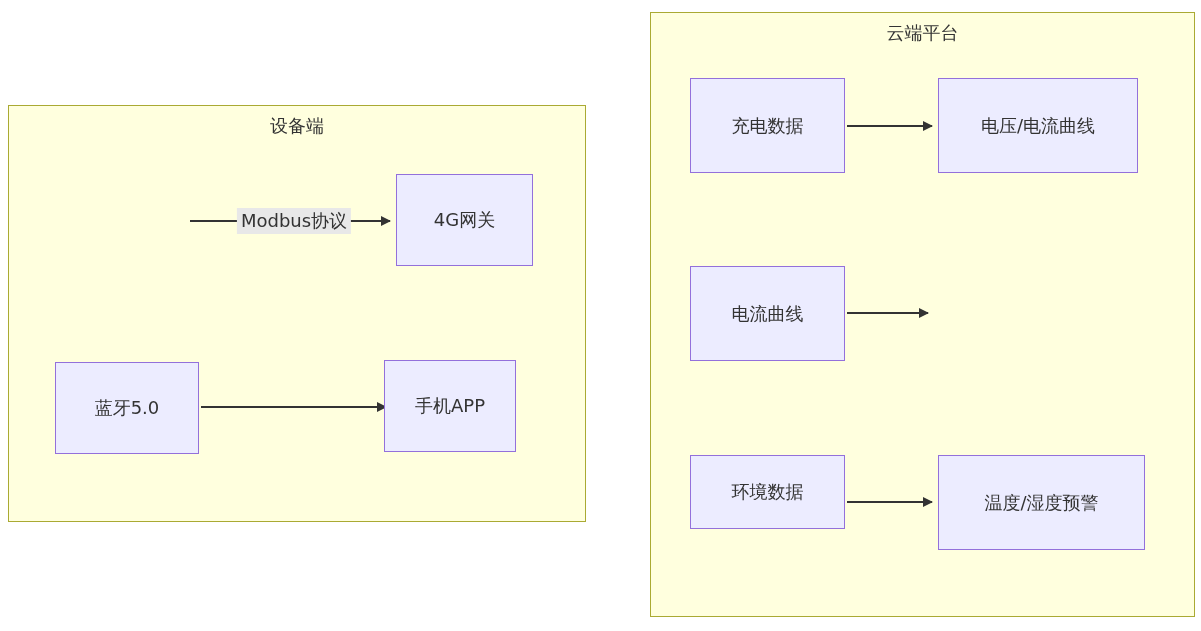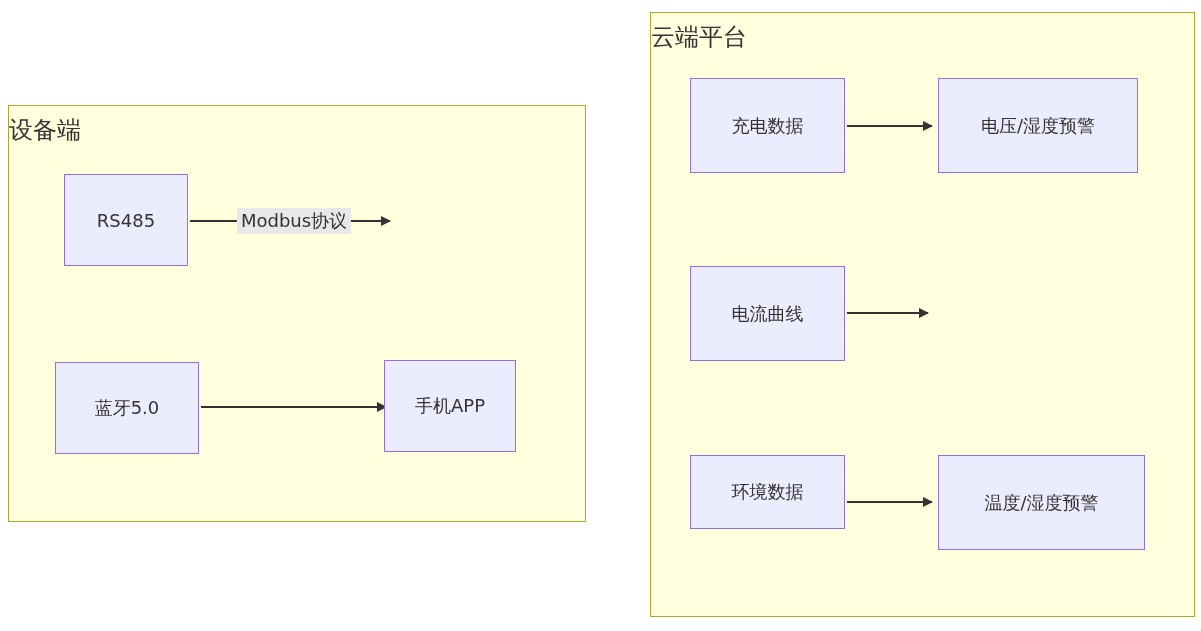--- a/index.html
+++ b/index.html
@@ -19,22 +19,22 @@
     position: absolute;
     background: #ffffde;
     border: 1px solid #aaaa33;
     box-sizing: border-box;
   }
   .cluster-title {
     position: absolute;
     top: 8px;
     left: 0;
     width: 100%;
-    text-align: left;
-    font-size: 24px;
+    text-align: center;
+    font-size: 18px;
     color: #333333;
   }
   .node {
     position: absolute;
     background: #ececff;
     border: 1px solid #9370db;
     box-sizing: border-box;
     display: flex;
     align-items: center;
     justify-content: center;
@@ -79,32 +79,32 @@
         <path d="M0,0 L10,5 L0,10 z" fill="#333333"></path>
       </marker>
     </defs>
     <line x1="190" y1="221" x2="390" y2="221" stroke="#333333" stroke-width="2" marker-end="url(#arrowhead)"></line>
     <line x1="201" y1="407" x2="386" y2="407" stroke="#333333" stroke-width="2" marker-end="url(#arrowhead)"></line>
     <line x1="847" y1="126" x2="932" y2="126" stroke="#333333" stroke-width="2" marker-end="url(#arrowhead)"></line>
     <line x1="847" y1="313" x2="928" y2="313" stroke="#333333" stroke-width="2" marker-end="url(#arrowhead)"></line>
     <line x1="847" y1="502" x2="932" y2="502" stroke="#333333" stroke-width="2" marker-end="url(#arrowhead)"></line>
   </svg>
 
-  <div class="node" style="left:64px; top:174px; width:124px; height:92px;">RS485</div>
 
+  <div class="node" style="left:396px; top:174px; width:137px; height:92px;">4G网关</div>
 
   <div class="node" style="left:55px; top:362px; width:144px; height:92px;">蓝牙5.0</div>
 
   <div class="node" style="left:384px; top:360px; width:132px; height:92px;">手机APP</div>
 
   <div class="edge-label" style="left:294px; top:221px;">Modbus协议</div>
 
   <div class="node" style="left:690px; top:78px; width:155px; height:95px;text-align:right;">充电数据</div>
 
-  <div class="node" style="left:938px; top:78px; width:200px; height:95px;">电压/湿度预警</div>
+  <div class="node" style="left:938px; top:78px; width:200px; height:95px;">电压/电流曲线</div>
 
   <div class="node" style="left:690px; top:266px; width:155px; height:95px;">电流曲线</div>
 
 
   <div class="node" style="left:690px; top:455px; width:155px; height:74px;">环境数据</div>
 
   <div class="node" style="left:938px; top:455px; width:207px; height:95px;">温度/湿度预警</div>
 
 </div>
 

